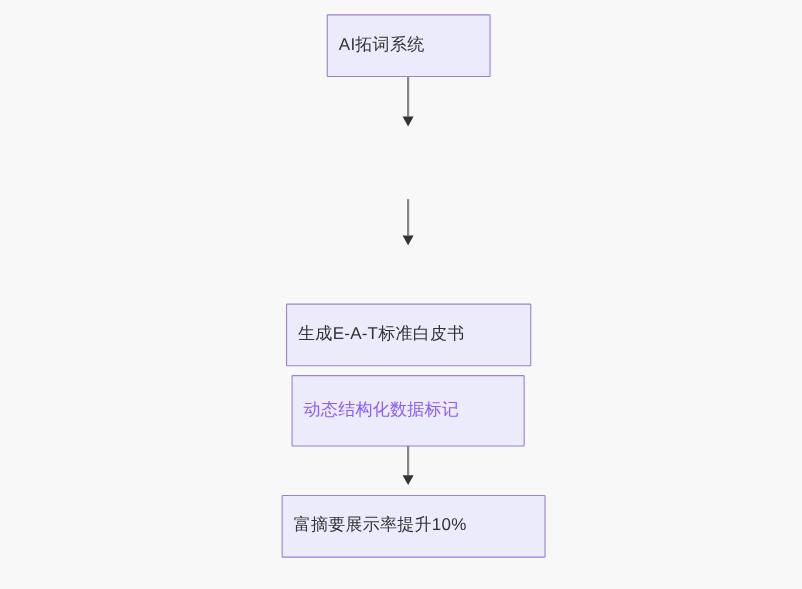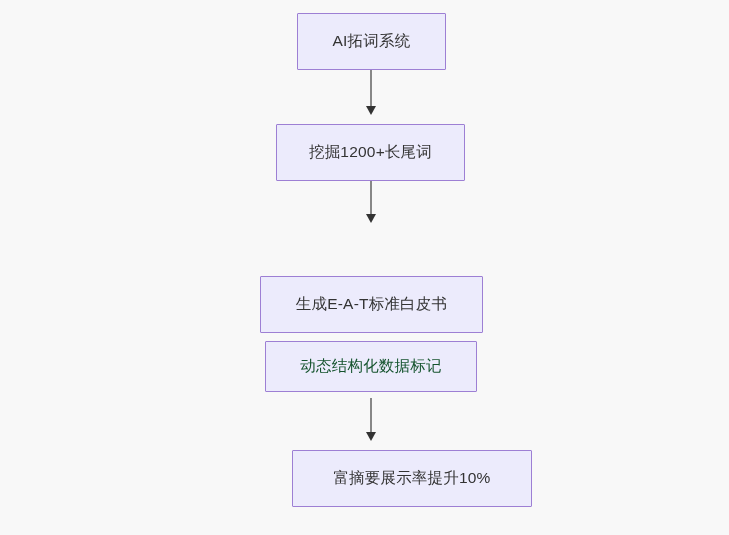--- a/index.html
+++ b/index.html
@@ -20,21 +20,20 @@
     height: 535px;
   }
   .node {
     position: absolute;
     box-sizing: border-box;
     background: #ecebfc;
     border: 1.5px solid #9d7fd4;
     border-radius: 1px;
     display: flex;
     align-items: center;
-    justify-content: center;
     color: #333333;
     font-size: 15.5px;
     line-height: 1.2;
     letter-spacing: 0.2px;
     white-space: nowrap;
   }
   .node-label {
     display: block;
     padding: 0 10px;
   }
@@ -79,25 +78,22 @@
       <div class="connector-line" style="height: 34px; background: rgb(135, 135, 135);"></div>
       <div class="connector-head" style="top: 34px; border-top-color: rgb(51, 51, 51);"></div>
     </div>
     <div class="connector" style="left: 371px; top: 398px; height: 43px;">
       <div class="connector-line" style="height: 34px; background: rgb(135, 135, 135);"></div>
       <div class="connector-head" style="top: 34px; border-top-color: rgb(51, 51, 51);"></div>
     </div>
     <div class="node" style="left: 297px; top: 13px; width: 149px; height: 57px; background: rgb(236, 235, 252); border-color: rgb(157, 127, 212); color: rgb(51, 51, 51);">
       <span class="node-label">AI拓词系统</span>
     </div>
-    <div class="node" style="left: 276px; top: 124px; width: 189px; height: 57px; background: rgb(236, 235, 252); border-color: rgb(157, 127, 212); color: rgb(51, 51, 51);">
-      <span class="node-label">挖掘1200+长尾词</span>
-    </div>
     <div class="node" style="left: 260px; top: 232px; width: 223px; height: 57px; background: rgb(236, 235, 252); border-color: rgb(157, 127, 212); color: rgb(51, 51, 51); margin-top: 44px;">
       <span class="node-label">生成E-A-T标准白皮书</span>
     </div>
-    <div class="node" style="left: 265px; top: 341px; width: 212px; height: 51px; background: rgb(236, 235, 252); border-color: rgb(157, 127, 212); color: #14532d; font-family: Liberation Serif, serif;">
+    <div class="node" style="left: 265px; top: 341px; width: 212px; height: 65px; background: rgb(236, 235, 252); border-color: rgb(157, 127, 212); color: #8b5cf6; font-family: Liberation Serif, serif;">
       <span class="node-label">动态结构化数据标记</span>
     </div>
-    <div class="node" style="left: 256px; top: 450px; width: 240px; height: 57px; background: rgb(236, 235, 252); border-color: rgb(157, 127, 212); color: rgb(51, 51, 51); margin-left: 36px;">
+    <div class="node" style="left: 256px; top: 450px; width: 240px; height: 57px; background: rgb(236, 235, 252); border-color: rgb(157, 127, 212); color: rgb(51, 51, 51);">
       <span class="node-label">富摘要展示率提升10%</span>
     </div>
   </div>
 
 </body></html>

